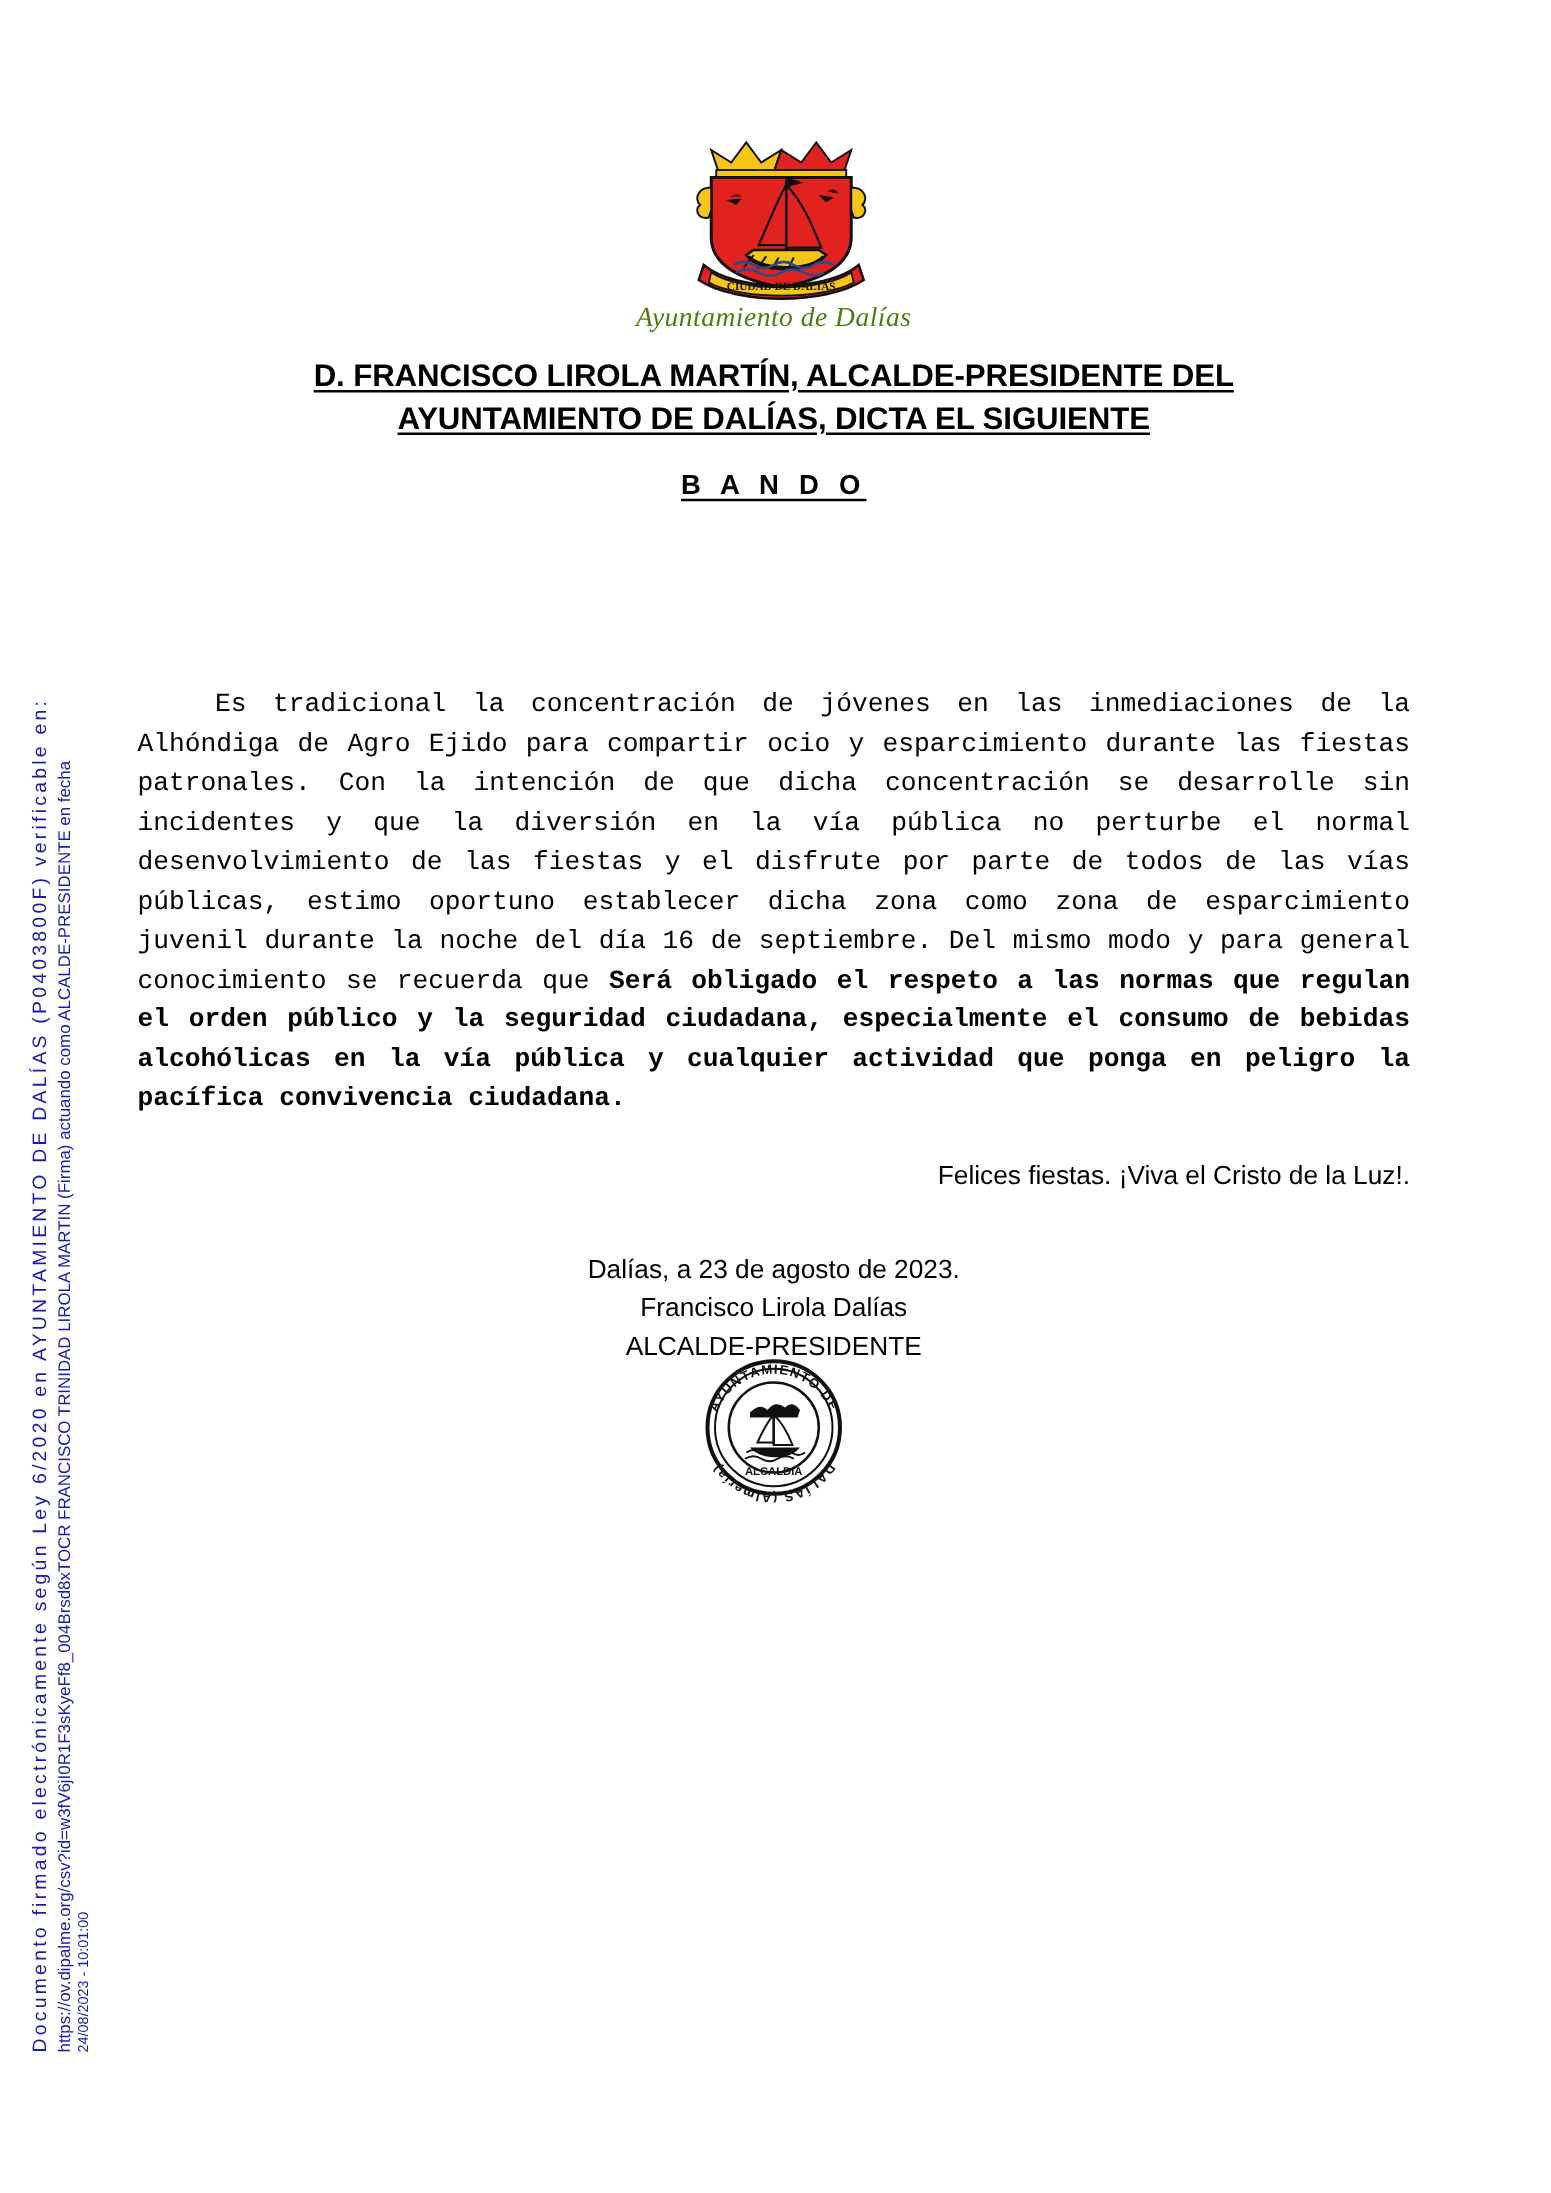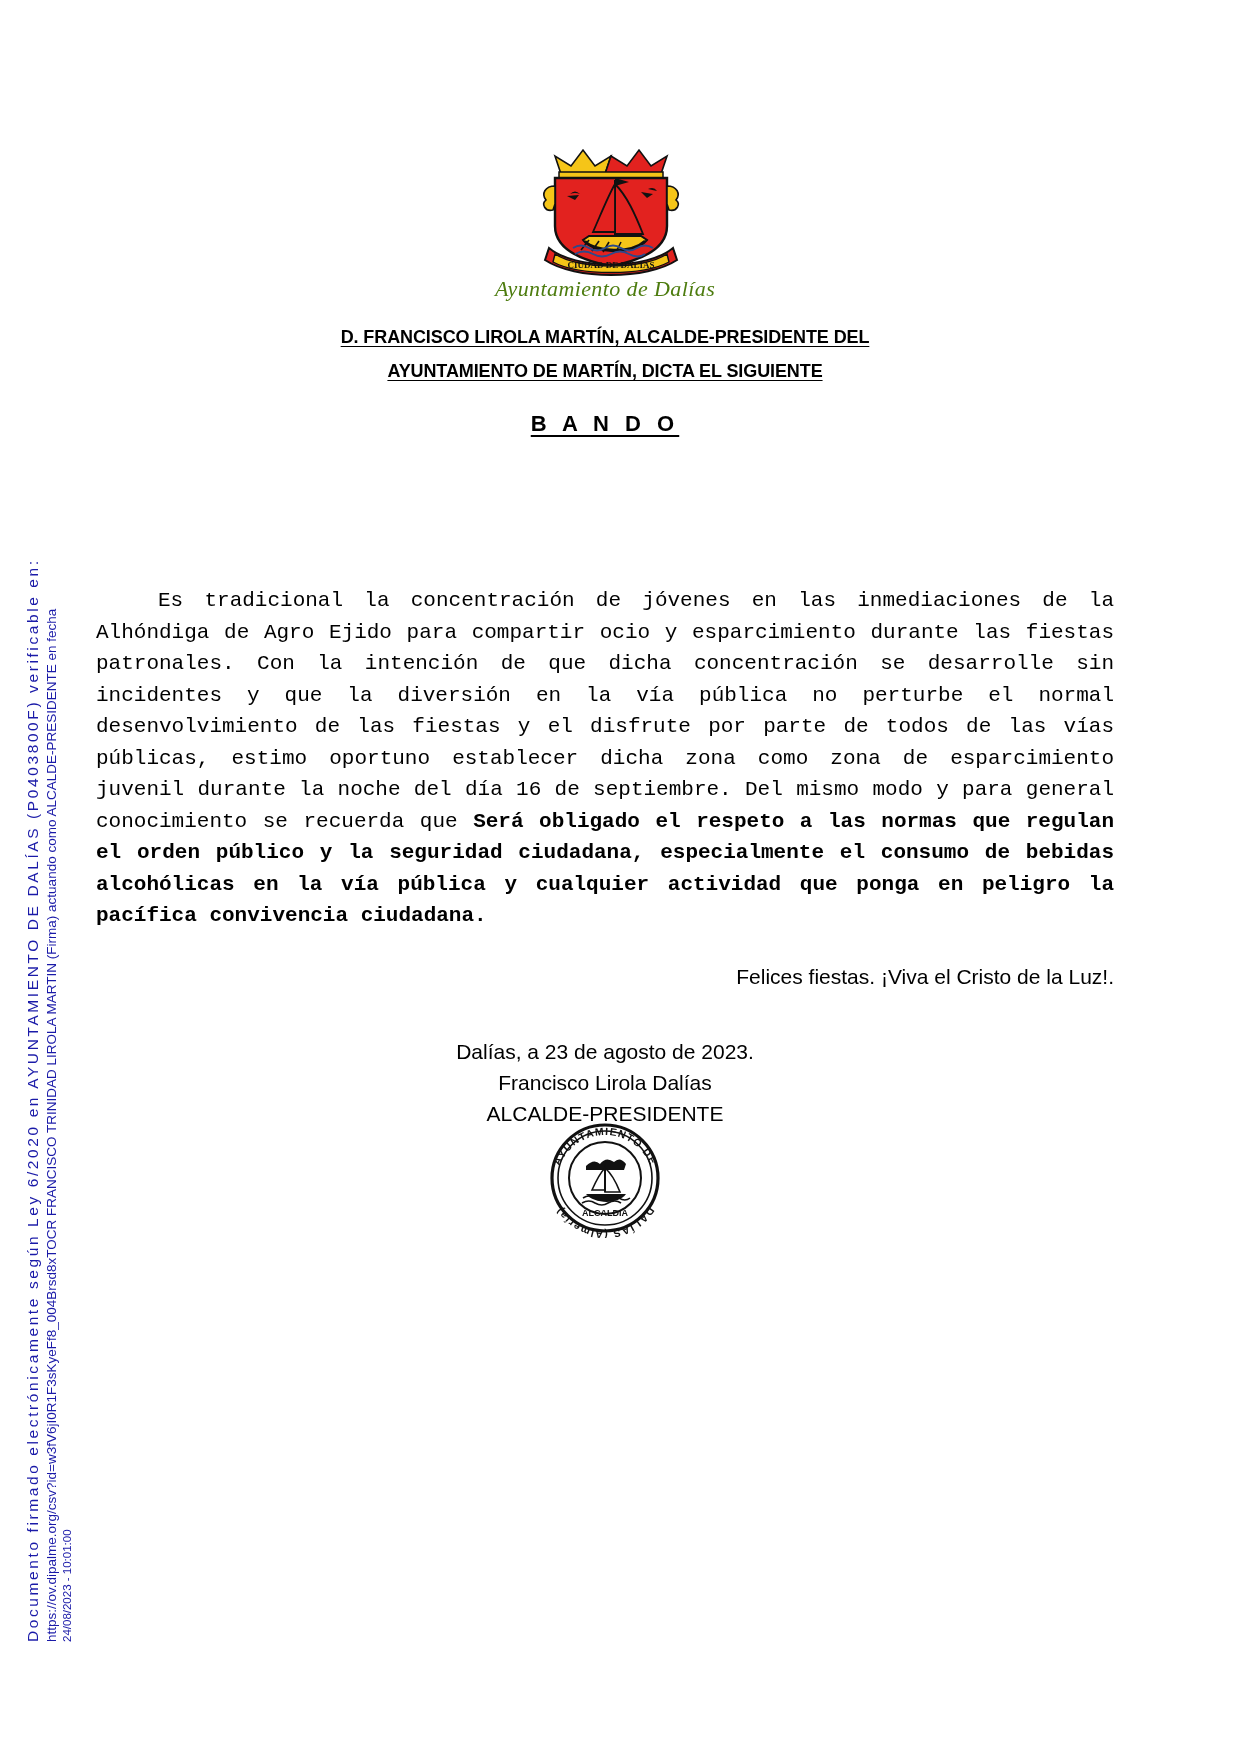--- a/index.html
+++ b/index.html
@@ -61,25 +61,24 @@
     font-family: "Liberation Sans", sans-serif;
     font-size: 11.5px;
     white-space: nowrap;
     line-height: 15px;
     color: #1a1aa8;
   }
 
   
   .content {
     position: absolute;
-    left: 96px;
+    left: 110px;
     top: 0;
     width: 1018px;
     height: 1248px;
-    margin-top: 36px;
   }
 
   
   .crest-wrap {
     position: absolute;
     left: 0;
     top: 108px;
     width: 1018px;
     text-align: center;
   }
@@ -99,21 +98,21 @@
 
   
   .main-heading {
     position: absolute;
     left: 40px;
     top: 284px;
     width: 938px;
     text-align: center;
     font-family: "Liberation Sans", sans-serif;
     font-weight: bold;
-    font-size: 18px;
+    font-size: 25px;
     line-height: 34px;
     letter-spacing: -0.1px;
   }
   .main-heading span {
     text-decoration: underline;
     text-underline-offset: 3px;
   }
 
   .bando {
     position: absolute;
@@ -254,21 +253,21 @@
           <path d="M34 104 C60 126 132 126 158 104 L162 116 C132 136 60 136 30 116 Z" fill="#e2221f" stroke="#111" stroke-width="2"></path>
           <path d="M40 110 C64 126 128 126 152 110 L154 118 C128 132 64 132 38 118 Z" fill="#f5c518" stroke="#111" stroke-width="1.4"></path>
           <text x="96" y="124" font-family="Liberation Serif, serif" font-size="9" font-weight="bold" fill="#111" text-anchor="middle">CIUDAD DE DALIAS</text>
         </svg>
       </div>
       <div class="crest-caption">Ayuntamiento de Dalías</div>
     </div>
 
     <div class="main-heading">
       <span>D. FRANCISCO LIROLA MARTÍN, ALCALDE-PRESIDENTE DEL</span><br>
-      <span>AYUNTAMIENTO DE MARTÍN, DICTA EL SIGUIENTE</span>
+      <span>AYUNTAMIENTO DE DALÍAS, DICTA EL SIGUIENTE</span>
     </div>
 
     <div class="bando">
       <span>B A N D O</span>
     </div>
 
 
     <p class="body-para"><span>Es tradicional la concentración de jóvenes en las inmediaciones de la Alhóndiga de Agro Ejido para compartir ocio y esparcimiento durante las fiestas patronales. Con la intención de que dicha concentración se desarrolle sin incidentes y que la diversión en la vía pública no perturbe el normal desenvolvimiento de las fiestas y el disfrute por parte de todos de las vías públicas, estimo oportuno establecer dicha zona como zona de esparcimiento juvenil durante la noche del día 16 de septiembre. Del mismo modo y para general conocimiento se recuerda que </span><b>Será obligado el respeto a las normas que regulan el orden público y la seguridad ciudadana, especialmente el consumo de bebidas alcohólicas en la vía pública y cualquier actividad que ponga en peligro la pacífica convivencia ciudadana.</b></p>
 
     <div class="closing">Felices fiestas. ¡Viva el Cristo de la Luz!.</div>

